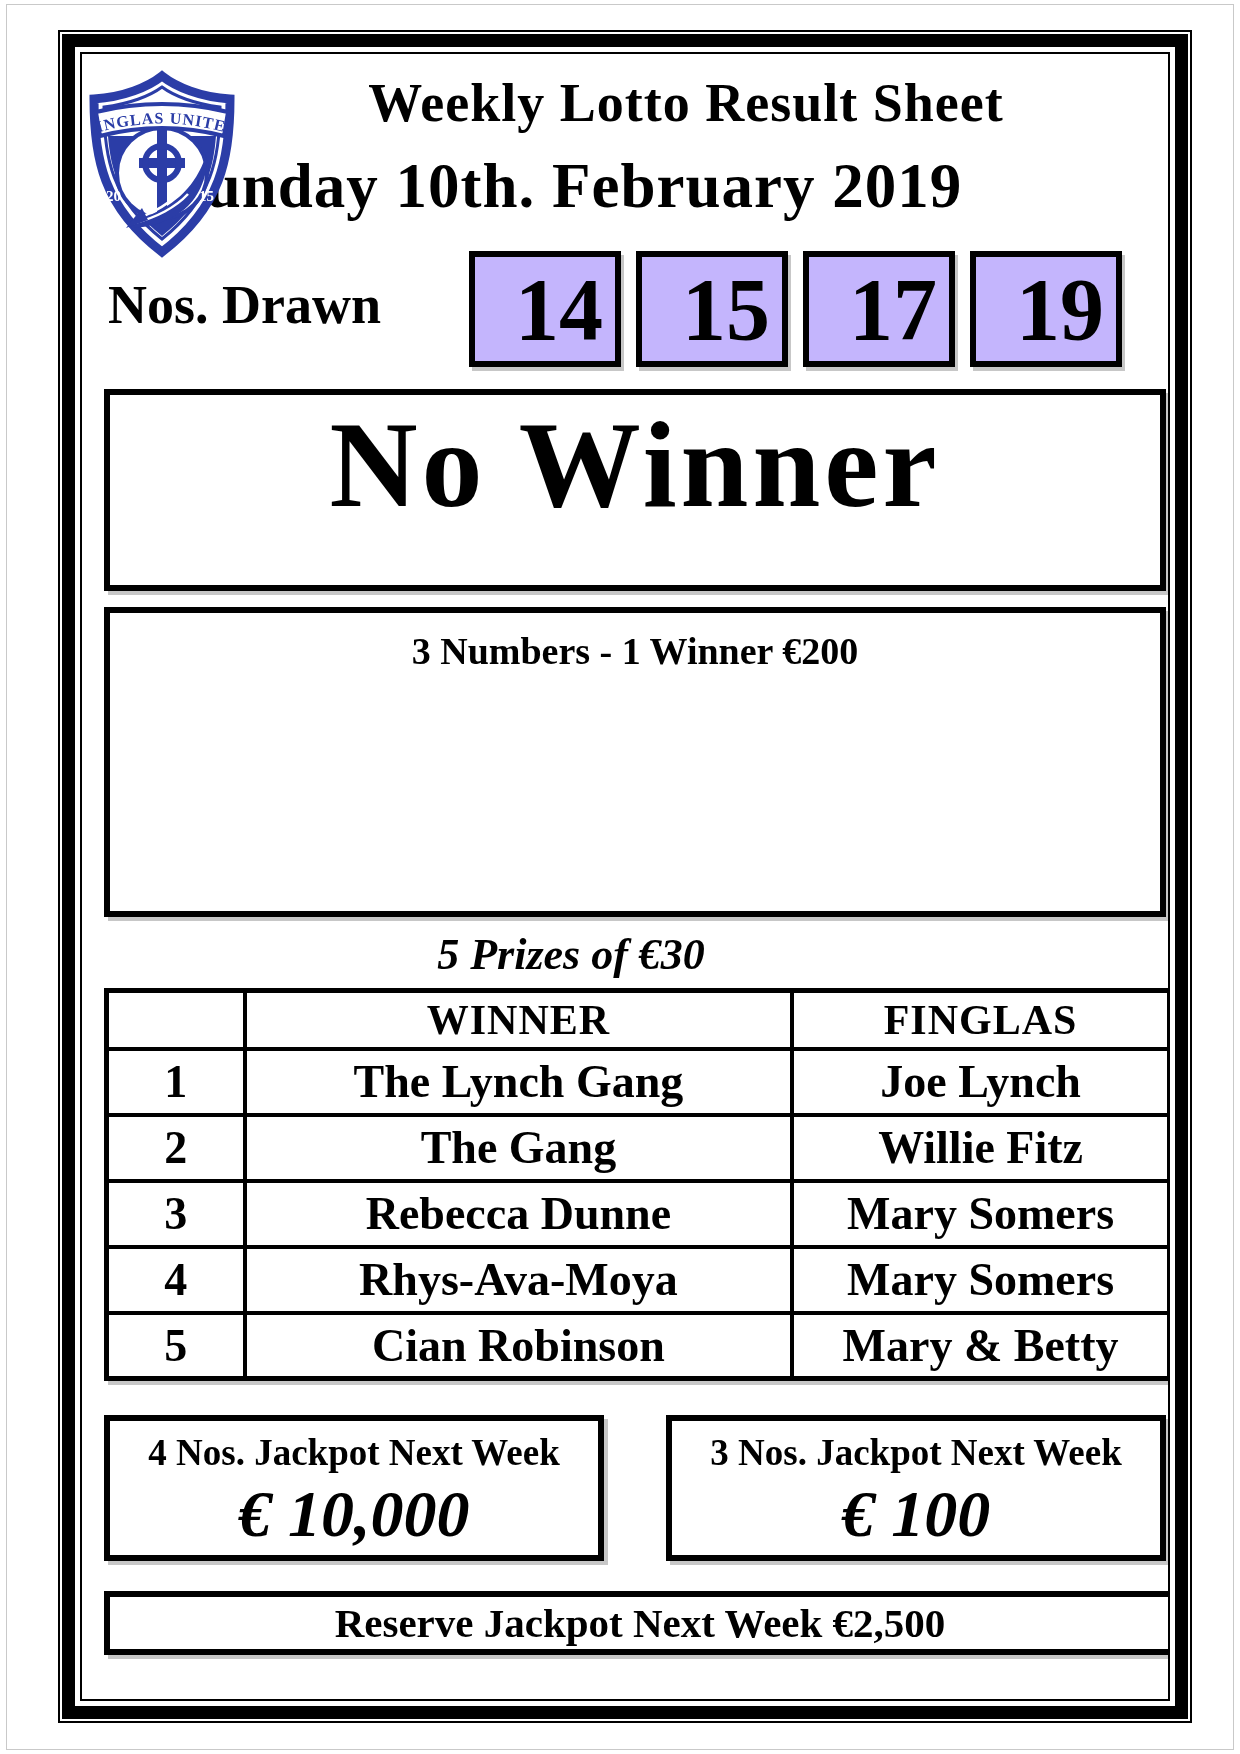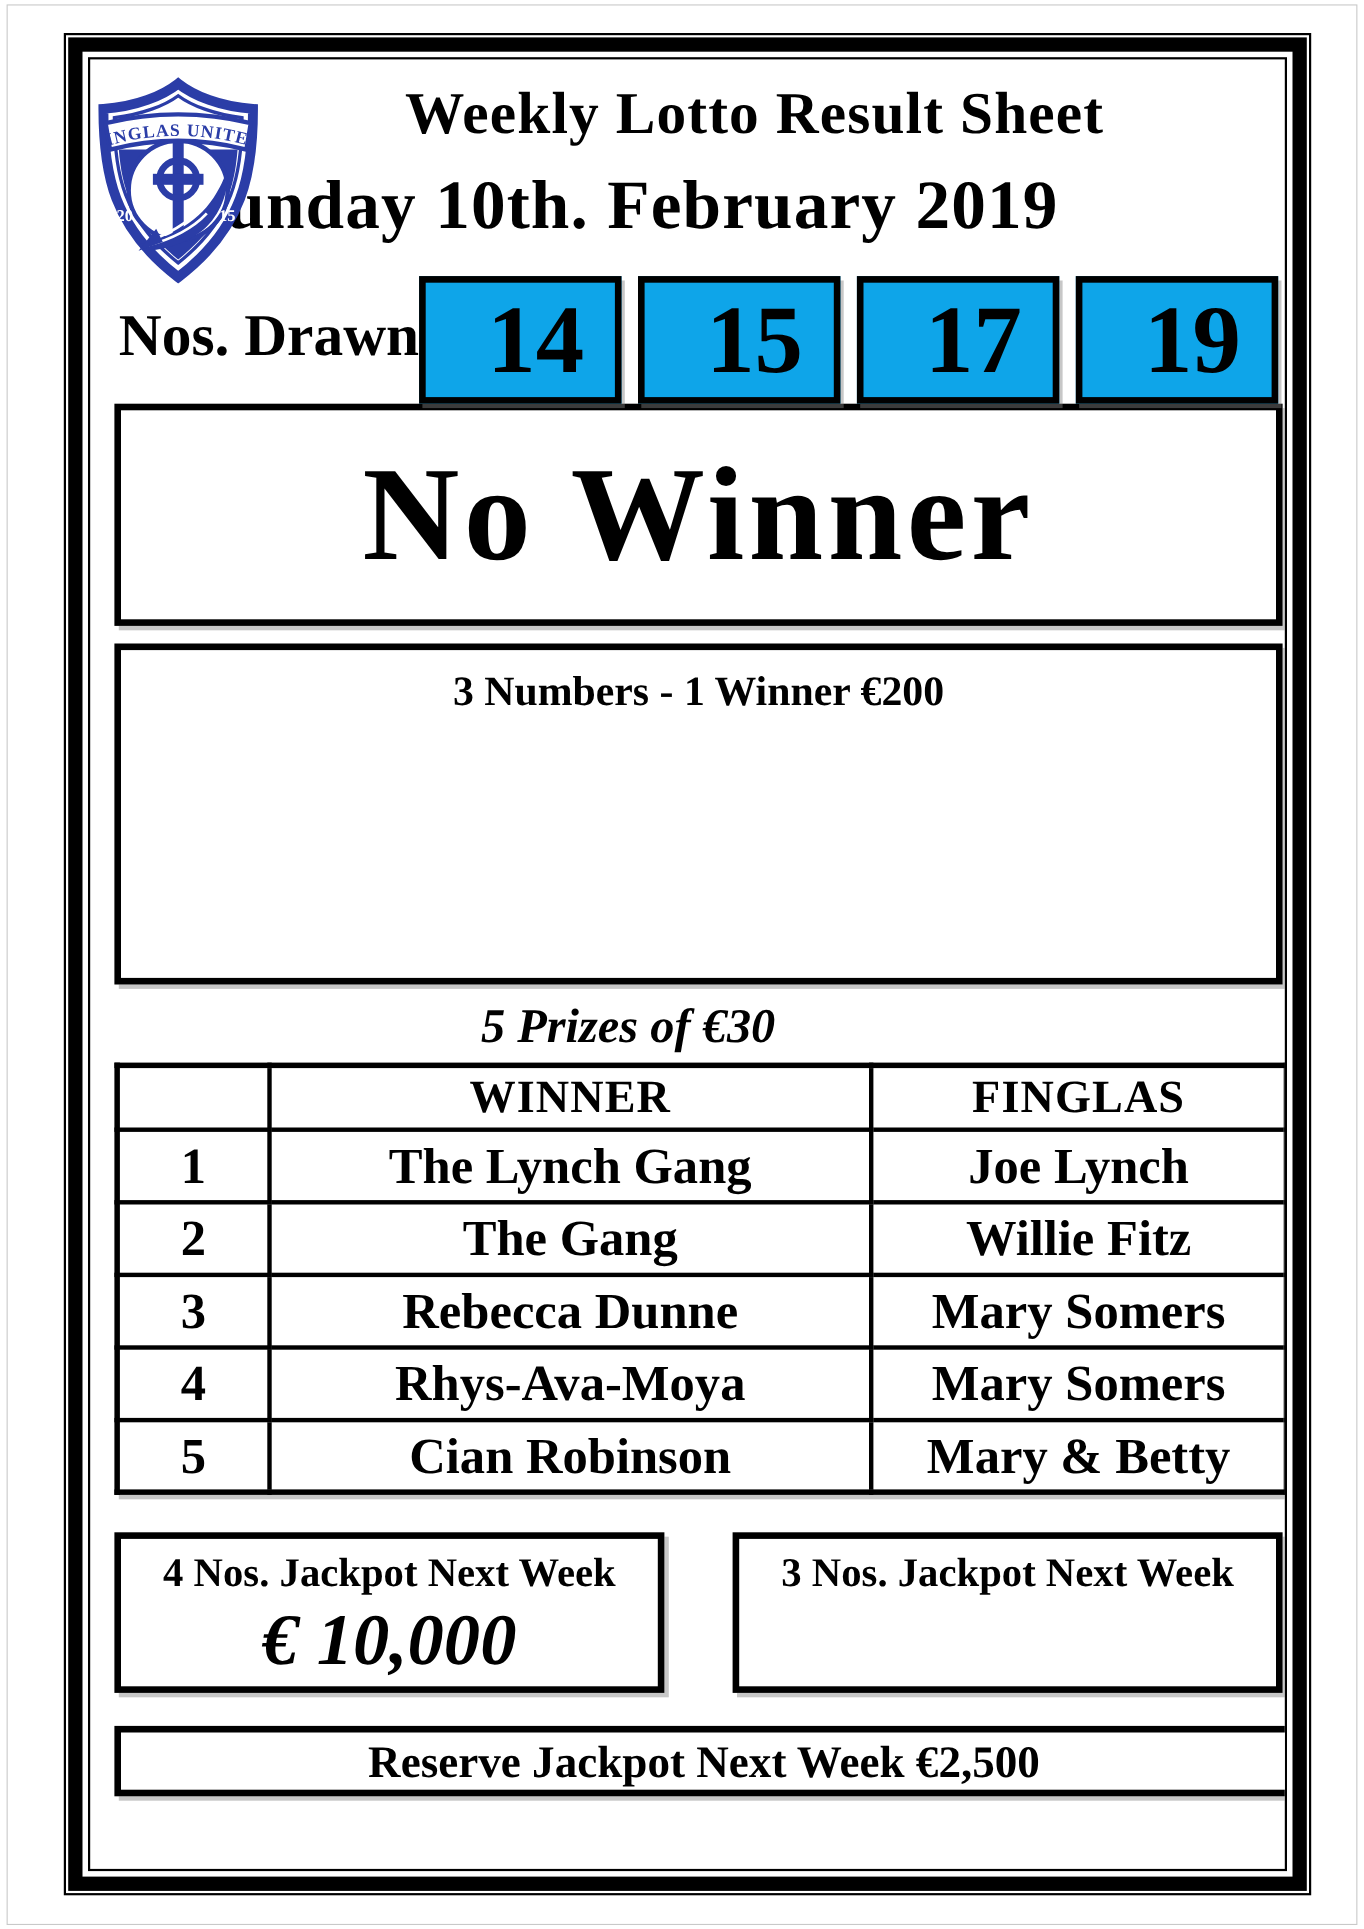--- a/index.html
+++ b/index.html
@@ -13,27 +13,27 @@
   .frame-inner { width:100%; height:100%; border:2px solid #000; padding:0 20px 0 22px; position:relative; overflow:hidden; }
 
   .crest { position:absolute; left:4px; top:16px; width:152px; height:188px; z-index:3; }
 
   .page-title { font-size:54px; font-weight:bold; text-align:center; padding-top:18px; margin-left:120px; letter-spacing:1px; }
   .draw-date { font-size:63px; font-weight:bold; text-align:center; margin-top:16px; margin-right:120px; letter-spacing:1px; white-space:nowrap; }
 
   .nos-row { display:flex; align-items:center; margin-top:28px; }
   .nos-label { font-size:54px; font-weight:bold; margin-left:4px; padding-bottom:8px; white-space:nowrap; }
   .num-boxes { display:flex; gap:15px; margin-left:auto; margin-right:26px; }
-  .num-box { width:184px; height:116px; border:6px solid #000; background:#0ea5e9;
+  .num-box { width:152px; height:116px; border:6px solid #000; background:#c4b5fd;
              font-size:88px; font-weight:bold; display:flex; align-items:center; justify-content:center;
              box-shadow:3px 4px 0 rgba(130,130,130,.45);padding-left:28px; }
 
   .big-box { border:6px solid #000; background:#fff; box-shadow:4px 4px 0 rgba(130,130,130,.45); }
 
-  .no-winner { width:1062px; height:202px; display:flex; align-items:center; justify-content:center;
+  .no-winner { margin-top:22px; width:1062px; height:202px; display:flex; align-items:flex-start; justify-content:center;
                font-size:122px; font-weight:bold; letter-spacing:4px; }
 
   .three-num { margin-top:16px; width:1062px; height:310px; text-align:center; }
   .three-num-heading { font-size:38px; font-weight:bold; margin-top:16px; }
   .three-num-winner  { font-size:66px; font-weight:bold; margin-top:58px; white-space:nowrap; }
 
   .prizes-heading { font-size:44px; font-weight:bold; font-style:italic; text-align:center; margin-top:12px; margin-bottom:8px; margin-right:110px; }
 
   table.prizes { width:1068px; border-collapse:collapse; border:5px solid #000; background:#fff; box-shadow:4px 4px 0 rgba(130,130,130,.45); }
   table.prizes th, table.prizes td { border:4px solid #000; text-align:center; font-weight:bold; }
@@ -139,20 +139,21 @@
     </tbody>
         </table>
 
     <div class="jackpot-row">
       <div class="big-box jackpot-box">
         <div class="jackpot-label">4 Nos. Jackpot Next Week</div>
         <div class="jackpot-amount">€ 10,000</div>
       </div>
       <div class="big-box jackpot-box">
         <div class="jackpot-label">3 Nos. Jackpot Next Week</div>
+        <div class="jackpot-amount">€ 100</div>
       </div>
     </div>
 
     <div class="big-box reserve-box">
       <span>Reserve Jackpot Next Week €2,500</span>
     </div>
 
   </div>
  </div>
 </div>

